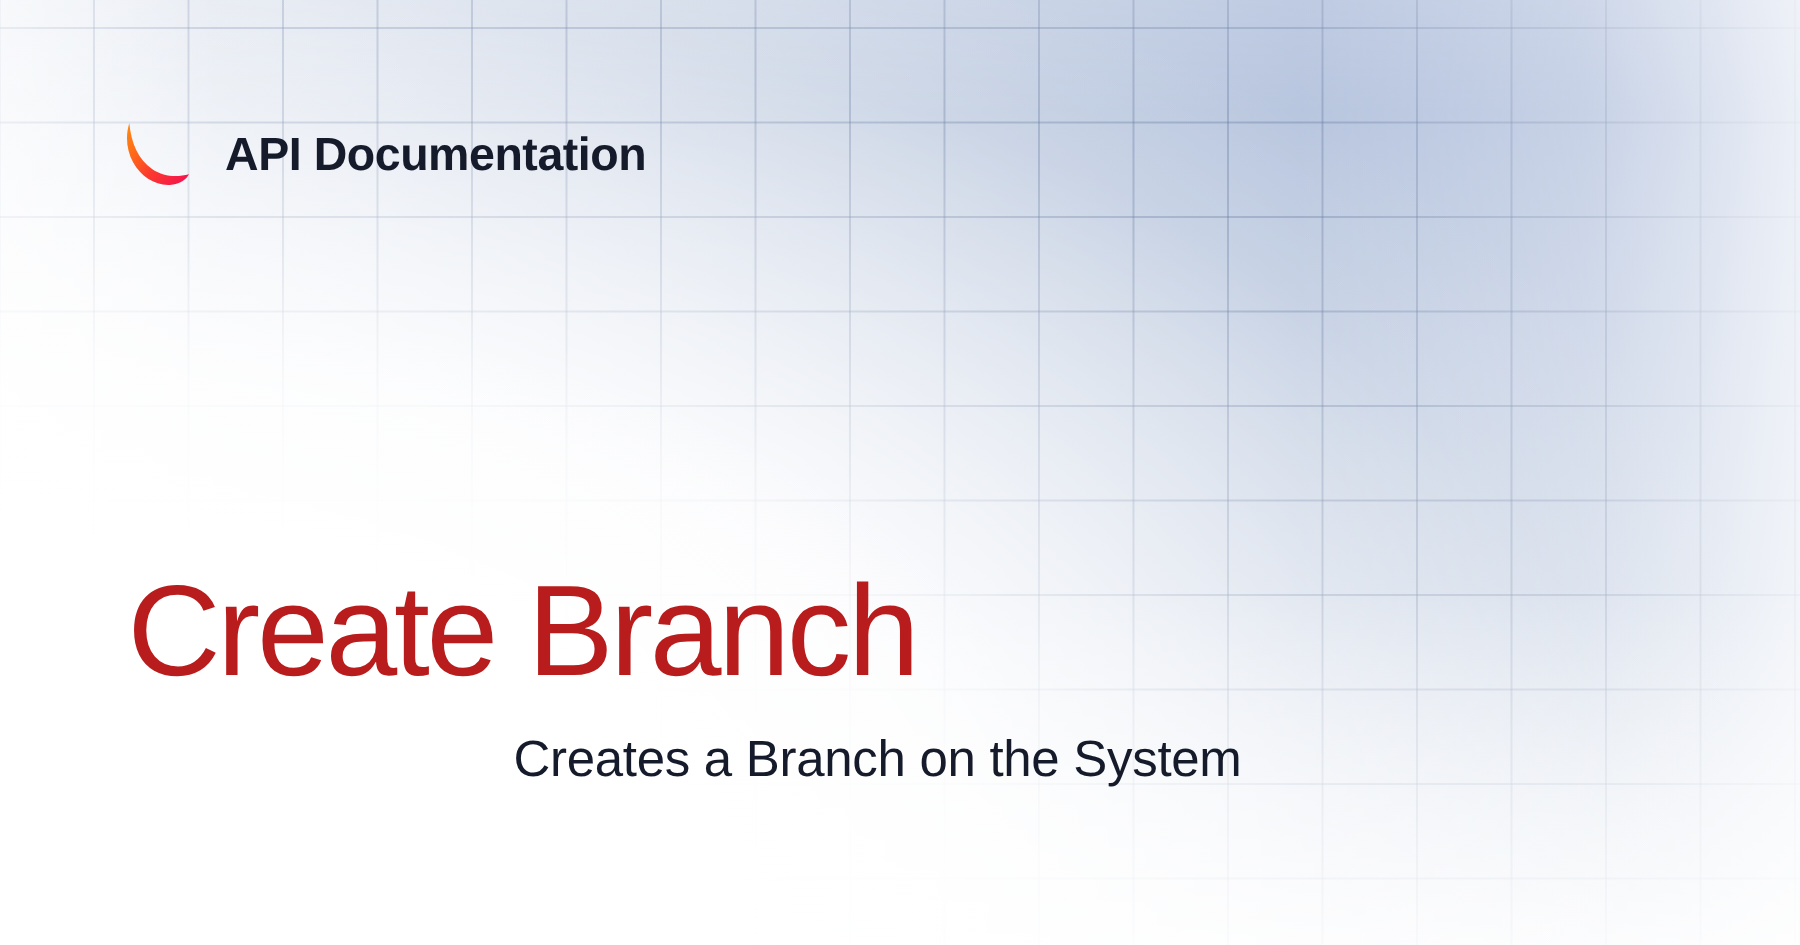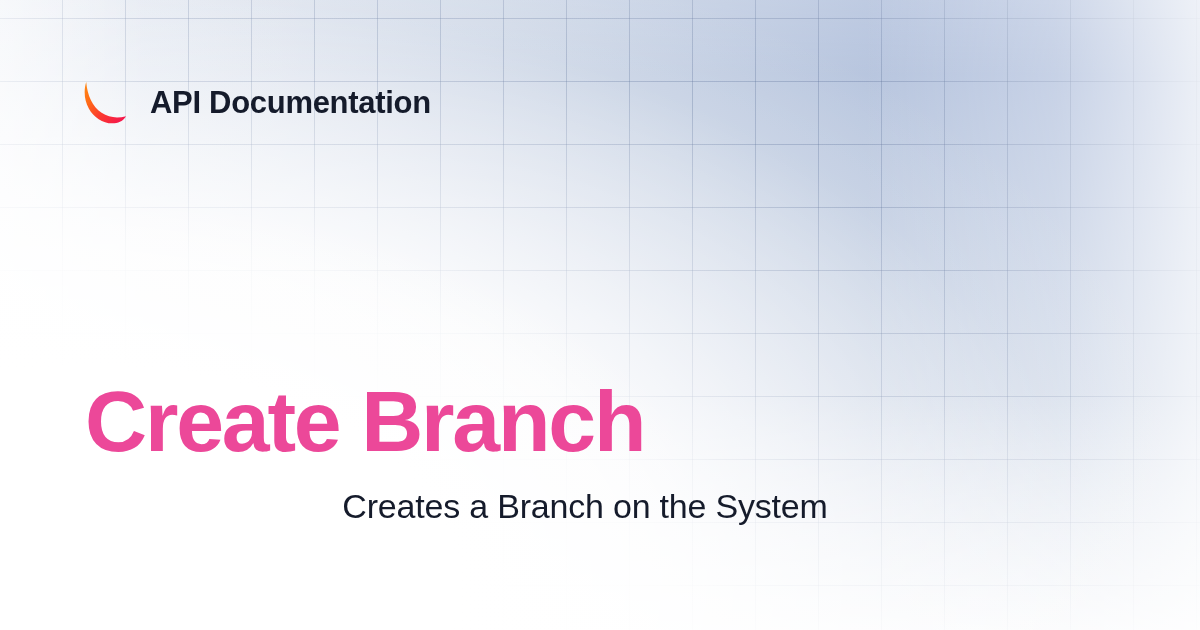--- a/index.html
+++ b/index.html
@@ -99,24 +99,24 @@
   .copy {
     position: absolute;
     left: 85px;
     top: 378px;
     width: 1000px;
   }
 
   .page-title {
     margin: 0;
     font-size: 86px;
-    font-weight: 700;
+    font-weight: 400;
     letter-spacing: -2.2px;
     line-height: 1.02;
-    color: #ec4899;
+    color: #b91c1c;
     white-space: nowrap;
   }
 
   .page-subtitle {
     margin: 20px 0 0 0;
     font-size: 34px;
     font-weight: 400;
     letter-spacing: -0.2px;
     line-height: 1.2;
     color: #151B2B;

